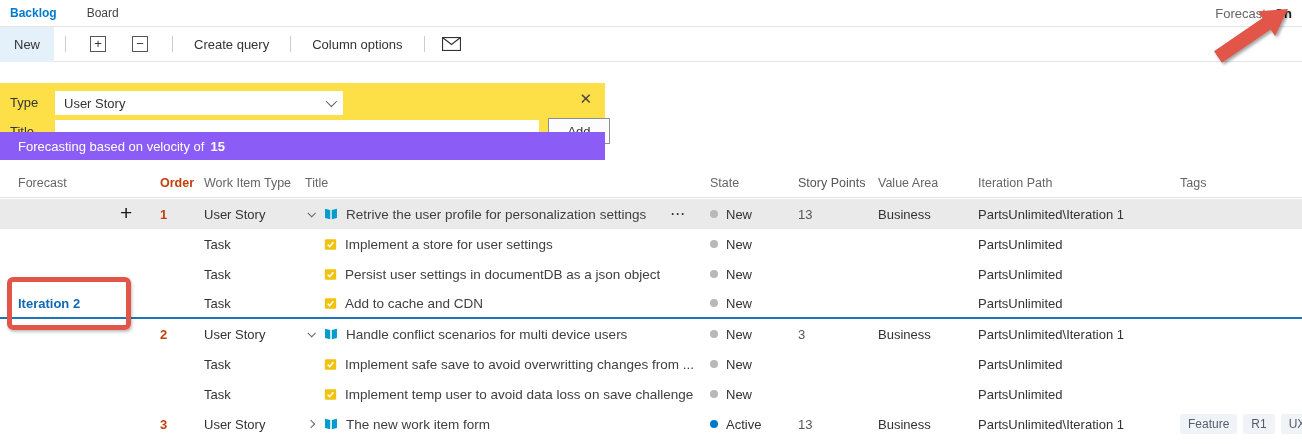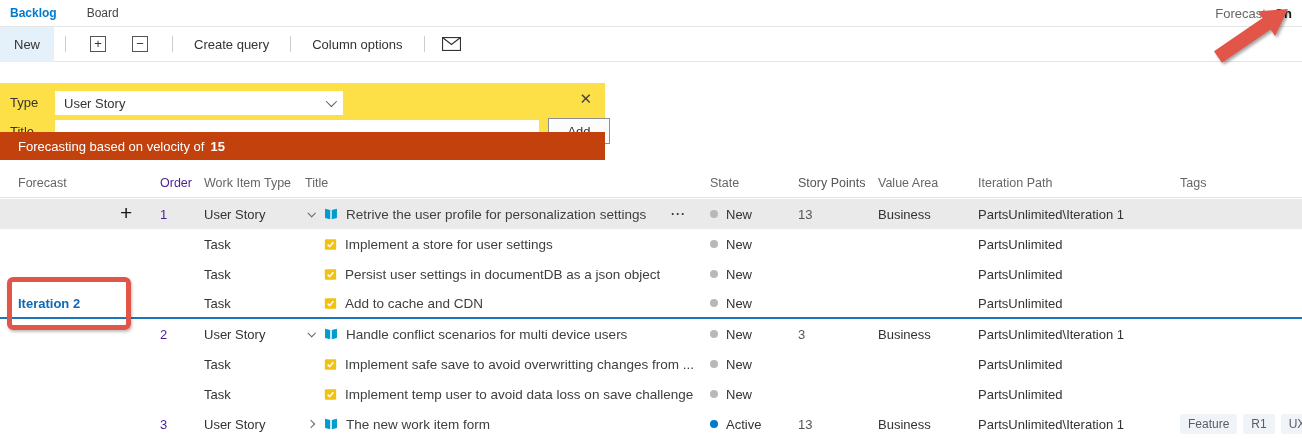--- a/index.html
+++ b/index.html
@@ -25,31 +25,31 @@
   .tb-mail { margin:0 6px; display:flex; align-items:center; cursor:pointer; }
   
   .panel { position:absolute; top:63px; left:0; width:605px; height:65px; background:#fde047;margin-top:20px; }
   .panel .flabel { position:absolute; left:10px; color:#333; }
   .combo { position:absolute; left:55px; top:8px; width:288px; height:24px; background:#fff; display:flex; align-items:center; justify-content:space-between; padding:0 9px; cursor:pointer; }
   .combo .chevron-down { width:8px; height:8px; border-right:1.4px solid #555; border-bottom:1.4px solid #555; transform:rotate(45deg) translateY(-2px); }
   .panel-close { position:absolute; right:13px; top:8px; font-size:15px; color:#444; cursor:pointer; line-height:15px; }
   .title-input { position:absolute; left:55px; top:37px; width:484px; height:22px; border:none; outline:none; background:#fff; padding:0 6px; font-family:inherit; font-size:13px; }
   .add-btn { position:absolute; left:548px; top:35px; width:62px; height:26px; background:#fcfcfc; border:1px solid #8f8f8f; font-family:Liberation Sans, sans-serif; font-size:13px; color:#333; cursor:pointer; }
   
-  .banner { position:absolute; top:132px; left:0; width:605px; height:28px; background:#c2410c; color:#fff; display:flex; align-items:center; padding-left:18px; }
+  .banner { position:absolute; top:132px; left:0; width:605px; height:28px; background:#8b5cf6; color:#fff; display:flex; align-items:center; padding-left:18px; }
   .banner .vel { font-weight:700; margin-left:6px; }
   
   .grid { display:grid; grid-template-columns:150px 50px 100px 1fr 93px 80px 100px 202px 132px; align-items:center; }
   .grid-header { position:absolute; top:168px; left:0; width:1302px; height:30px; color:#666; font-size:12.5px; border-bottom:1px solid #e2e2e2; }
   .rows { position:absolute; top:199px; left:0; width:1302px; }
   .row { height:30px; position:relative; cursor:pointer; }
   .row.selected { background:#eaeaea; }
   .row.forecast-line { border-bottom:2px solid #1b75bc; }
   .c-forecast { padding-left:18px; position:relative; height:100%; display:flex; align-items:center; }
-  .c-order { padding-left:10px; color:#4c1d95; }
+  .c-order { padding-left:10px; color:#c2410c;font-weight:bold; }
   .c-type { padding-left:4px; }
   .c-title { display:flex; align-items:center; overflow:hidden; white-space:nowrap; padding-left:5px; height:100%; }
   .c-state { padding-left:15px; display:flex; align-items:center; gap:8px; }
   .c-points { padding-left:10px; color:#555; }
   .c-value { padding-left:10px; }
   .c-iteration { padding-left:10px; }
   .c-tags { padding-left:10px; display:flex; gap:6px; }
   .chev { width:12px; min-width:12px; display:inline-flex; justify-content:center; margin-right:7px; }
   .chev i { display:block; width:6px; height:6px; border-right:1.4px solid #666; border-bottom:1.4px solid #666; }
   .chev.down i { transform:rotate(45deg) translateY(-1px); }

